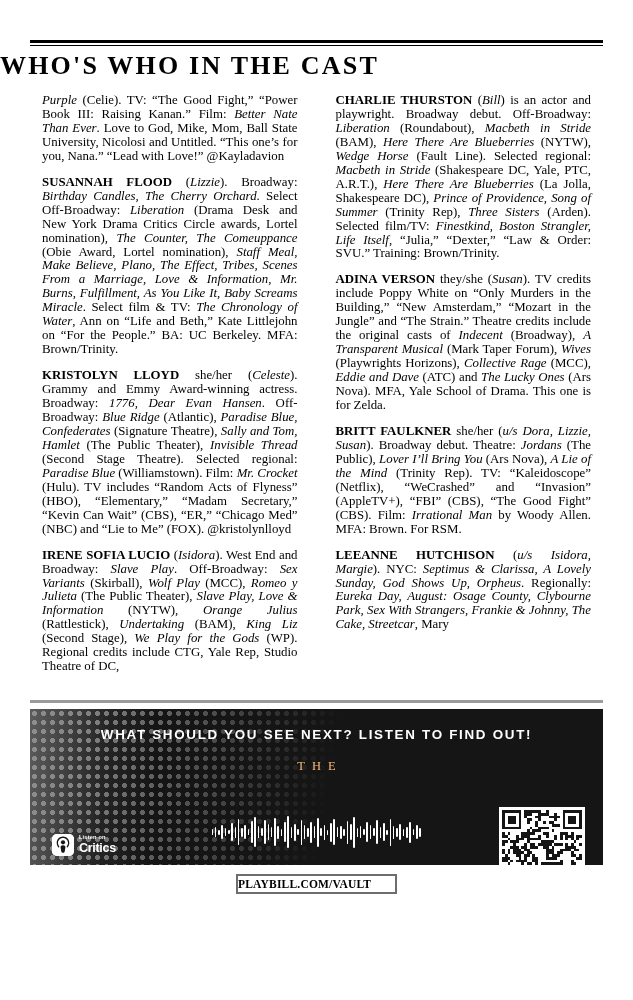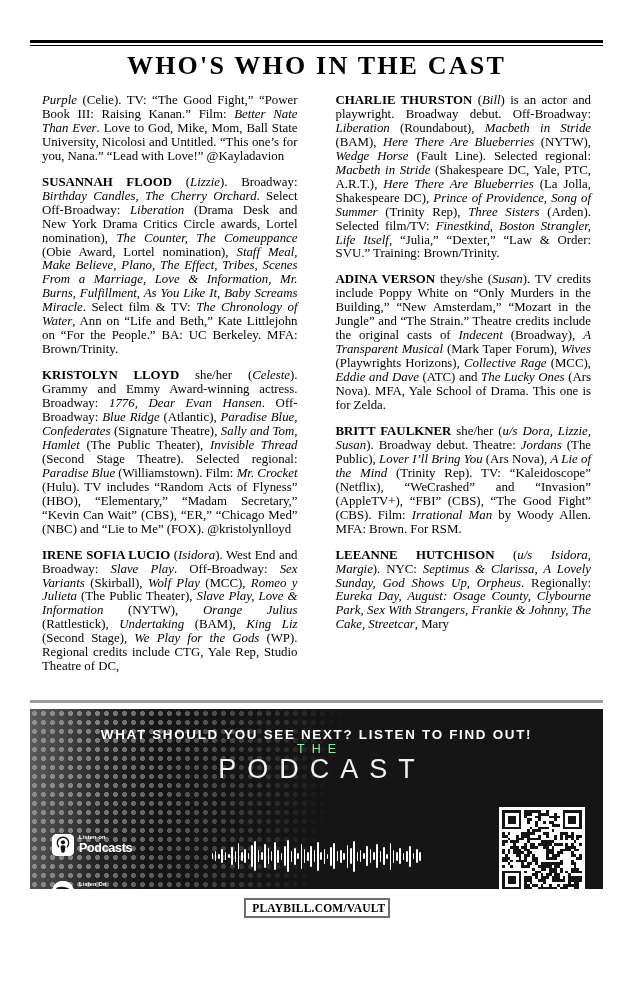--- a/index.html
+++ b/index.html
@@ -37,21 +37,21 @@
     height: 2px;
     background: #fff;
   }
   .rule-thin {
     height: 1px;
     background: #000;
   }
 
   
   .headline {
-    text-align: center;
+    text-align: left;
     font-family: "Liberation Serif", serif;
     font-weight: bold;
     font-size: 26px;
     letter-spacing: 2.2px;
     margin: 7px 0 3px 0;
     line-height: 1;
     white-space: nowrap;
   }
 
   
@@ -87,21 +87,21 @@
   .ad-sep {
     margin: 8px 30px 0 30px;
     height: 3px;
     background: #9b9b9b;
   }
 
   
   .ad {
     position: relative;
     margin: 6px 30px 0 30px;
-    height: 180px;
+    height: 156px;
     background: #151515;
     overflow: hidden;
     color: #fff;
   }
   .ad-halftone {
     position: absolute;
     left: 0; top: 0;
     width: 330px; height: 100%;
     background-image: radial-gradient(circle at center, #8d8d8d 42%, transparent 44%);
     background-size: 9px 9px;
@@ -122,24 +122,25 @@
     font-weight: bold;
     font-size: 13.4px;
     letter-spacing: 1.7px;
     padding-top: 18px;
     color: #ffffff;
     white-space: nowrap;
   }
   .ad-the {
     position: relative;
     text-align: center;
-    font-family: Liberation Sans, sans-serif;
+    font-family: Liberation Serif, serif;
     font-size: 12.5px;
     letter-spacing: 7px;
-    color: #86efac;
+    color: #fdba74;
+    margin-top: 17px;
     text-indent: 7px;
   }
   .ad-playbill {
     position: relative;
     text-align: center;
     font-family: "Liberation Serif", serif;
     font-weight: bold;
     font-size: 50px;
     letter-spacing: 0.5px;
     line-height: 0.94;
@@ -242,27 +243,27 @@
     background: #fff;
     padding: 3px;
     box-sizing: border-box;
   }
   .qr svg { display: block; }
 
   
   .vault {
     margin: 9px auto 0 auto;
     width: 140px;
-    text-align: right;
+    text-align: left;
     border: 2px solid #6d6d6d;
     font-family: "Liberation Serif", serif;
     font-weight: bold;
     font-size: 11.5px;
     letter-spacing: 0.2px;
-    padding: 2px 2px 2px 0;
+    padding: 2px 17px 2px 0;
     background: #fff;
   }
 </style>
 </head>
 <body>
 
 <div class="page">
 
   <div class="top-rules">
     <div class="rule-thick"></div>
@@ -288,21 +289,20 @@
   </div>
 
   <div class="ad-sep"></div>
 
   <div class="ad">
     <div class="ad-halftone"></div>
     <div class="ad-halftone2"></div>
 
     <div class="ad-tagline">WHAT SHOULD YOU SEE NEXT? LISTEN TO FIND OUT!</div>
     <div class="ad-the">THE</div>
-    <div class="ad-podcast">PODCAST</div>
 
     <div class="ad-wave" id="waveform">
         <i style="height: 6px;"></i>
         <i style="height: 10px;"></i>
         <i style="height: 5px;"></i>
         <i style="height: 14px;"></i>
         <i style="height: 8px;"></i>
         <i style="height: 4px;"></i>
         <i style="height: 18px;"></i>
         <i style="height: 11px;"></i>
@@ -370,21 +370,21 @@
           <rect x="0" y="0" width="22" height="22" rx="5" fill="#ffffff"></rect>
           <g fill="#151515">
             <circle cx="11" cy="8.3" r="2.1"></circle>
             <path d="M11 11.3c-1.5 0-2.6.9-2.4 2.1l.7 4.1c.1.8.9 1.3 1.7 1.3s1.6-.5 1.7-1.3l.7-4.1c.2-1.2-.9-2.1-2.4-2.1z"></path>
             <path d="M11 2.6c-3.5 0-6.3 2.8-6.3 6.3 0 2 .9 3.7 2.3 4.9l.3-1.6c-.8-.9-1.3-2-1.3-3.3 0-2.8 2.2-5 5-5s5 2.2 5 5c0 1.3-.5 2.4-1.3 3.3l.3 1.6c1.4-1.2 2.3-2.9 2.3-4.9 0-3.5-2.8-6.3-6.3-6.3z"></path>
           </g>
         </svg>
       </div>
       <div class="badge-txt">
         <span class="badge-small">Listen on</span>
-        <span class="badge-big">Podcasts</span>
+        <span class="badge-big">Critics</span>
       </div>
     </div>
 
     <div class="badge badge-spotify">
       <div class="badge-mark">
         <svg width="22" height="22" viewBox="0 0 22 22">
           <circle cx="11" cy="11" r="11" fill="#ffffff"></circle>
           <g stroke="#151515" stroke-linecap="round" fill="none">
             <path d="M5.4 7.6c3.4-1 7.6-.8 11 .9" stroke-width="2.1"></path>
             <path d="M6.2 11.2c2.8-.8 6.3-.6 9.1.8" stroke-width="1.7"></path>

